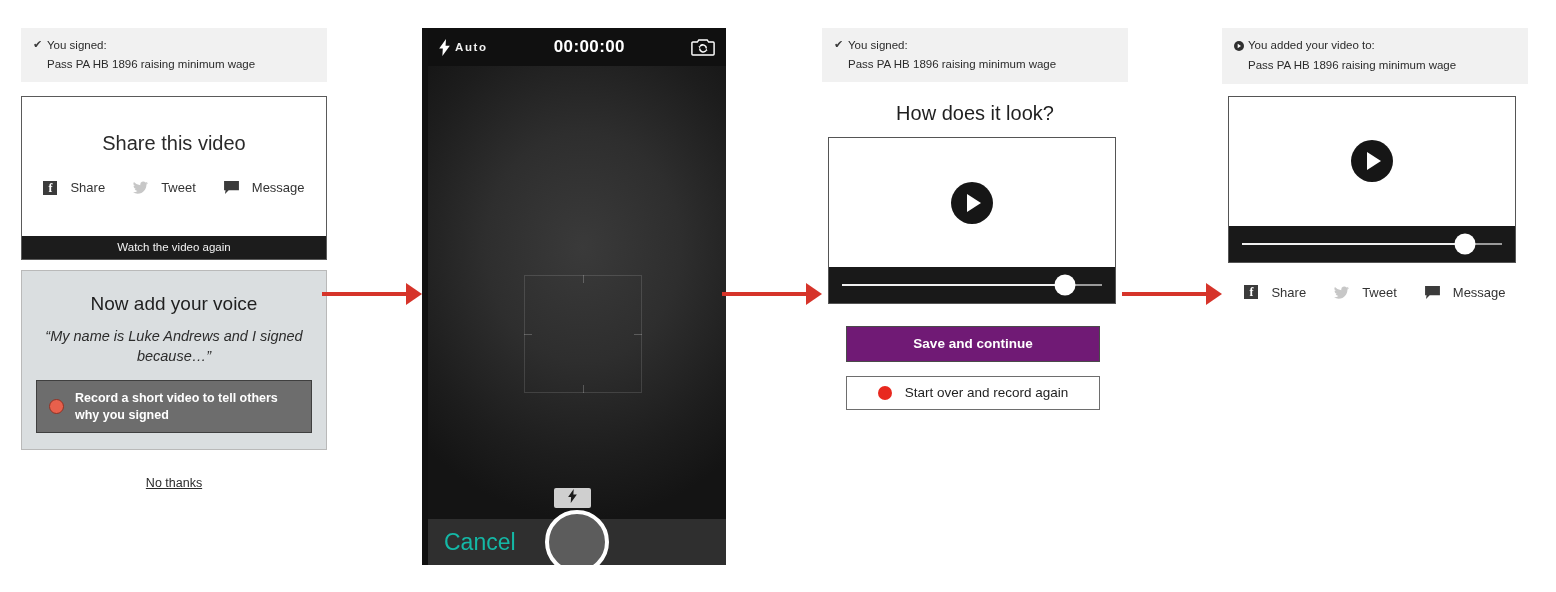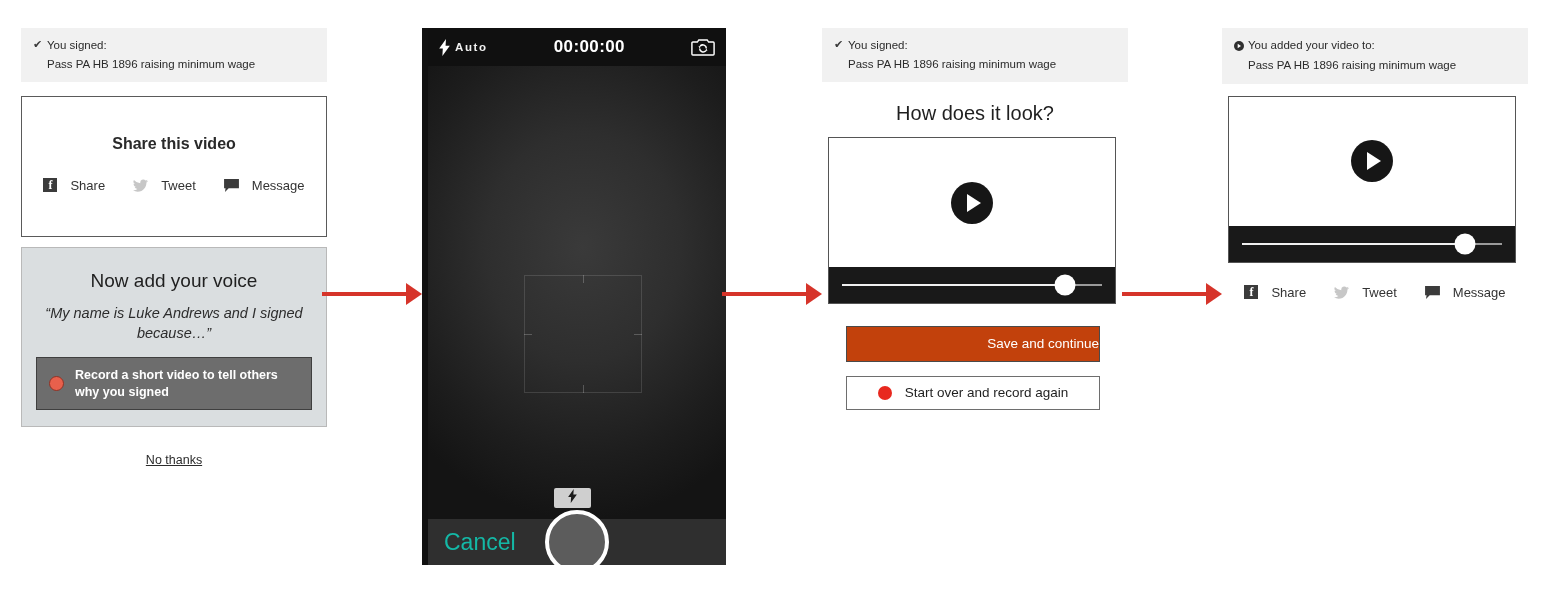--- a/index.html
+++ b/index.html
@@ -43,21 +43,21 @@
   .share-card {
     border: 1px solid #5a5a5a;
     background: #ffffff;
   }
   .share-card-body {
     height: 139px;
     display: flex; flex-direction: column;
     align-items: center; justify-content: center;
   }
   .share-title {
-    font-size: 16px; color: #2a2a2a; font-weight: 700;
+    font-size: 20px; color: #2a2a2a; font-weight: 400;
     margin-top: -6px;
   }
   .share-row { display: flex; align-items: center; margin-top: 25px; }
   .share-item { display: flex; align-items: center; font-size: 13px; color: #333; }
   .share-item + .share-item { margin-left: 28px; }
   .share-item .lbl { margin-left: 13px; }
   .fb-ico {
     width: 14px; height: 14px; background: #3b3b3b; color: #fff;
     font-family: "Liberation Serif", serif; font-weight: bold;
     font-size: 12px; line-height: 14px; text-align: center;
@@ -191,23 +191,23 @@
   .scrub-fill {
     position: absolute; left: 13px; height: 2px;
     background: #f0f0f0; top: 50%; transform: translateY(-50%);
   }
   .scrub-knob {
     position: absolute; width: 21px; height: 21px; border-radius: 50%;
     background: #ffffff; top: 50%; transform: translate(-50%,-50%);
   }
 
   .primary-btn {
-    background: #c2410c; border: 1px solid #4a4a4a;
-    color: #ffffff; font-size: 13.5px; font-weight: normal;
-    text-align: right; padding: 9px 0 10px 0;
+    background: #701a75; border: 1px solid #4a4a4a;
+    color: #ffffff; font-size: 13.5px; font-weight: bold;
+    text-align: center; padding: 9px 0 10px 0;
   }
   .secondary-btn {
     background: #ffffff; border: 1px solid #6e6e6e;
     display: flex; align-items: center; justify-content: center;
     padding: 8px 0 9px 0;
   }
   .secondary-btn .sdot {
     width: 14px; height: 14px; border-radius: 50%;
     background: #e8281e; margin-right: 13px;
   }
@@ -262,20 +262,21 @@
             <span class="msg-ico">
               <svg viewBox="0 0 16 14" width="15" height="13" aria-hidden="true">
                 <path fill="#3b3b3b" d="M0 0h16v10H5l-4 4 .6-4H0z"></path>
               </svg>
             </span>
             <span class="lbl">Message</span>
           </div>
 
         </div>
       </div>
+      <div class="watch-bar">Watch the video again</div>
     </div>
 
     <div class="voice-card" style="margin-top:10px;">
       <div class="voice-title">Now add your voice</div>
       <div class="voice-quote">“My name is Luke Andrews and I signed because…”</div>
       <div class="record-btn">
         <span class="rec-dot"></span>
         <span class="record-label">Record a short video to tell others why you signed</span>
       </div>
     </div>

